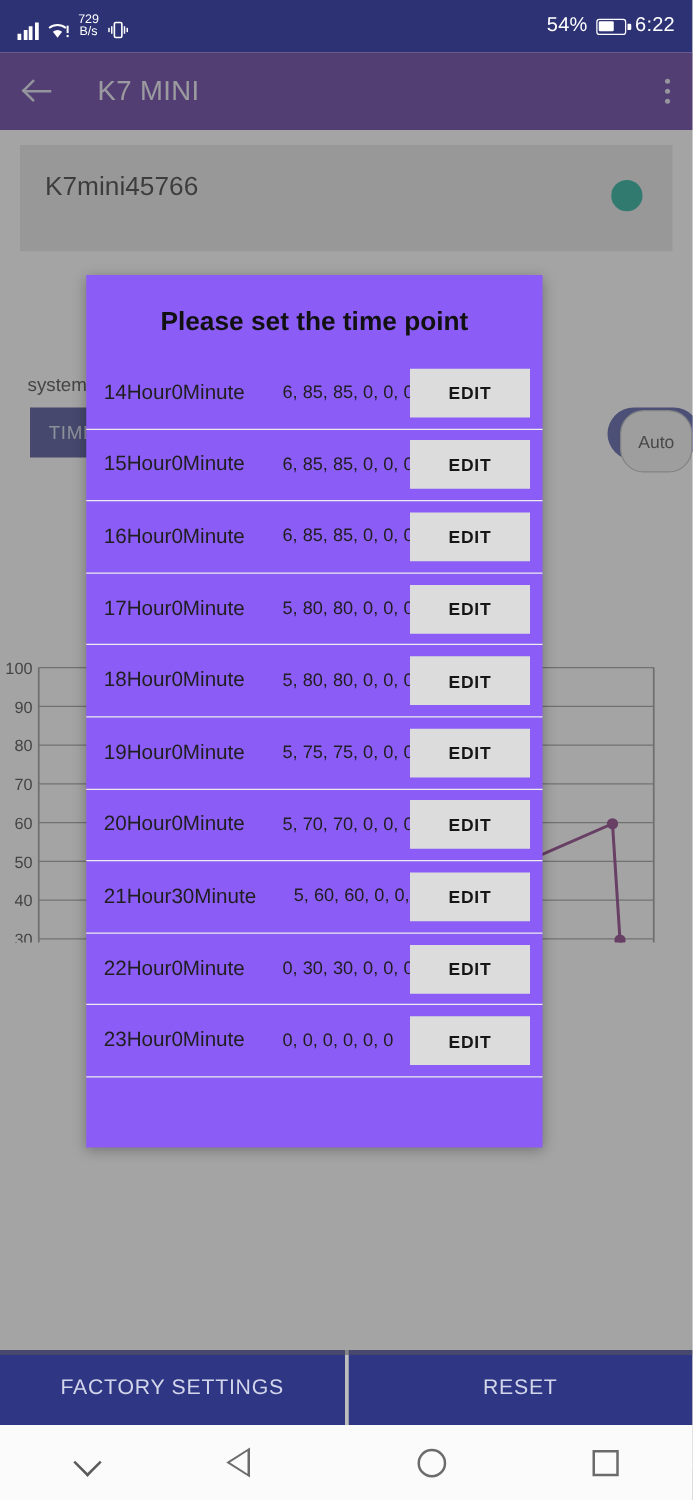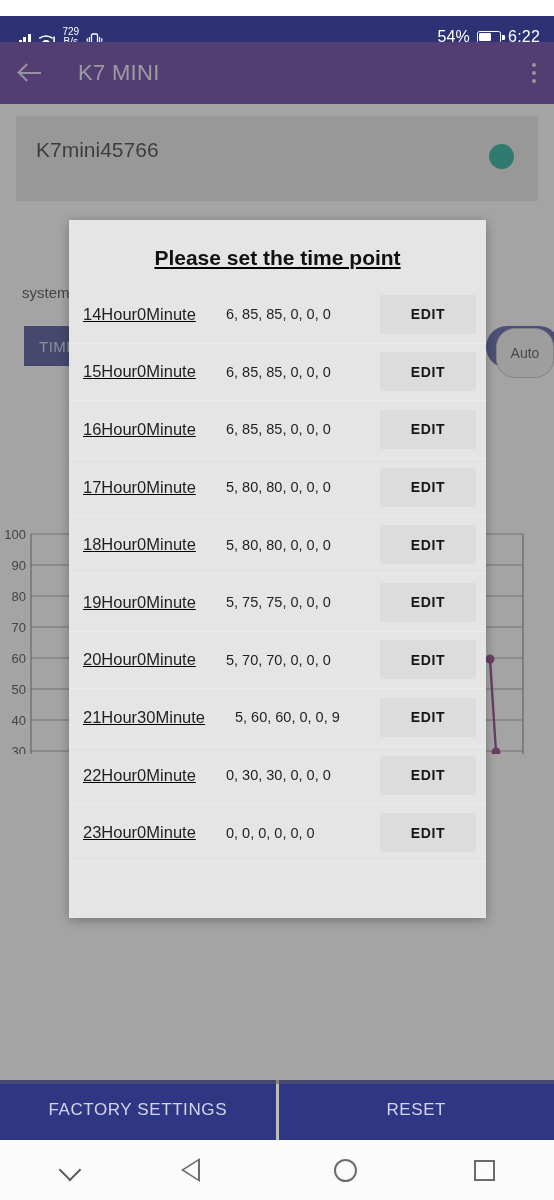--- a/index.html
+++ b/index.html
@@ -5,21 +5,21 @@
   * { margin:0; padding:0; box-sizing:border-box; }
   html,body { width:554px; height:1200px; }
   body {
     font-family:"Liberation Sans", sans-serif;
     background:#ffffff;
     position:relative;
     overflow:hidden;
   }
   
   #status-bar{
-    position:absolute; left:0; top:16px; width:554px; height:42px;
+    position:absolute; left:0; top:0; width:554px; height:42px;
     background:#2c3274; color:#ffffff;
     display:flex; align-items:center; justify-content:space-between;
     padding:0 14px;
   }
   .sb-left{ display:flex; align-items:flex-end; gap:7px; }
   .sb-right{ display:flex; align-items:center; gap:7px; font-size:16px; letter-spacing:.2px;}
   .signal{ display:flex; align-items:flex-end; gap:1.5px; height:15px;}
   .signal i{ display:block; width:3px; background:#fff; }
   .signal i:nth-child(1){height:5px}
   .signal i:nth-child(2){height:8px}
@@ -46,21 +46,21 @@
   
   #page{ position:absolute; left:0; top:104px; width:554px; height:1072px; background:#ffffff; }
 
   #device-card{
     position:absolute; left:16px; top:12px; width:522px; height:85px;
     background:#e5e5e5; padding:22px 20px;
   }
   #device-card .dev-name{ font-size:21px; color:#1a1a1a; }
   #device-card .dot{ position:absolute; right:24px; top:28px; width:25px;height:25px;border-radius:50%;background:#00a38d;}
 
-  .sys-label{ position:absolute; left:22px; top:180px; font-size:15px; color:#2b2b2b;}
+  .sys-label{ position:absolute; left:22px; top:196px; font-size:15px; color:#2b2b2b;}
   #time-btn{
     position:absolute; left:24px; top:222px; width:82px; height:40px;
     background:#2f3785; color:#cdd0e8; font-size:15px;
     display:flex; align-items:center; padding-left:15px; letter-spacing:.5px;
   }
   #auto-toggle{
     position:absolute; right:-6px; top:222px; width:74px; height:42px;
     background:#3d459a; border-radius:21px;
   }
   #auto-toggle .knob{
@@ -72,23 +72,23 @@
 
   
   #chart{ position:absolute; left:0; top:310px; width:554px; height:340px; }
   #chart svg{ display:block; }
 
   
   #scrim{ position:absolute; left:0; top:42px; width:554px; height:1042px; background:rgba(90,90,90,.55); }
 
   
   #dialog{
-    position:absolute; left:69px; top:220px; width:417px; height:698px;
-    background:#e5e5e5; box-shadow:0 2px 10px rgba(0,0,0,.3);
-    display:flex; flex-direction:column;text-decoration:underline;
+    position:absolute; left:69px; top:220px; width:365px; height:698px;
+    background:#8b5cf6; box-shadow:0 2px 10px rgba(0,0,0,.3);
+    display:flex; flex-direction:column;
   }
   #dialog h1{ font-size:21px; font-weight:bold; color:#111; text-align:center; padding:26px 10px 16px; }
   #rows{ flex:1; }
   .row{
     display:flex; align-items:center; height:57.6px;
     border-bottom:1px solid #ececec; padding:0 0 0 14px; position:relative;
   }
   .row .tp{ font-size:16.5px; color:#1f1f1f; white-space:nowrap; }
   .row .vals{ font-size:14.5px; color:#1f1f1f; position:absolute; left:157px; white-space:nowrap;}
   .row .edit{

